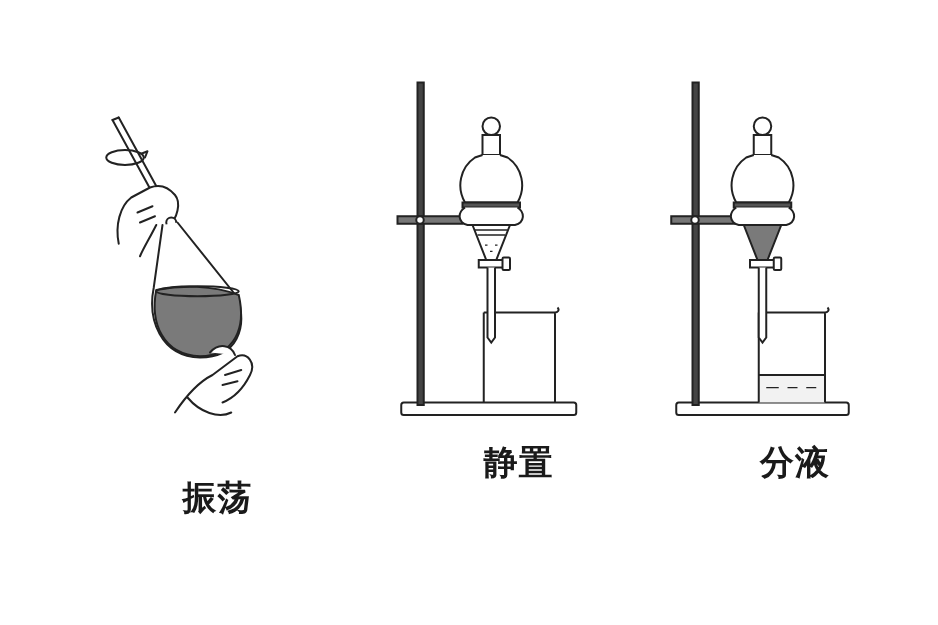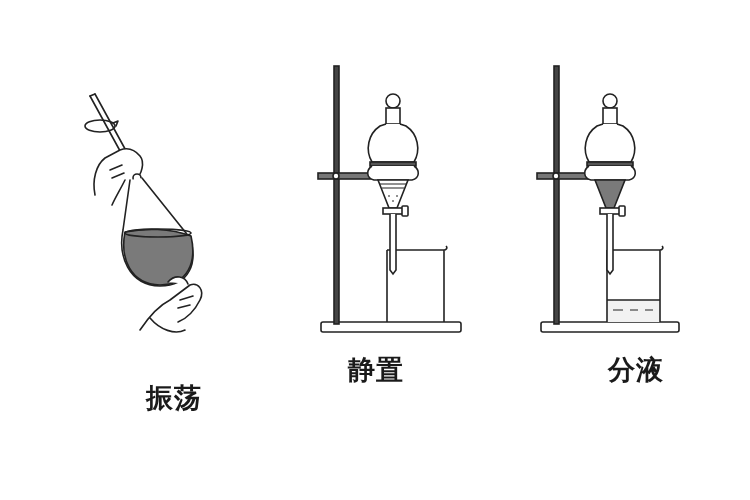--- a/index.html
+++ b/index.html
@@ -96,14 +96,14 @@
       <path d="M589 166 C583 170, 583 178, 591 180 L629 180 C637 178, 637 170, 631 166" fill="#fff"></path>
       <path d="M595 180 L606 208 L614 208 L625 180 Z" fill="#7a7a7a"></path>
       <rect x="600" y="208" width="20" height="6" fill="#fff"></rect>
       <rect x="619" y="206" width="6" height="10" rx="1" fill="#fff"></rect>
       <path d="M607 214 L607 270 L610 274 L613 270 L613 214" fill="#fff"></path>
     </g>
   </g>
 </svg>
 
 <div class="caption" style="left:146px; top:368px;margin-top:12px;">振荡</div>
-<div class="caption" style="left:348px; top:352px;">静置</div>
+<div class="caption" style="left:387px; top:352px;">静置</div>
 <div class="caption" style="left:608px; top:352px;">分液</div>
 
 </body></html>

